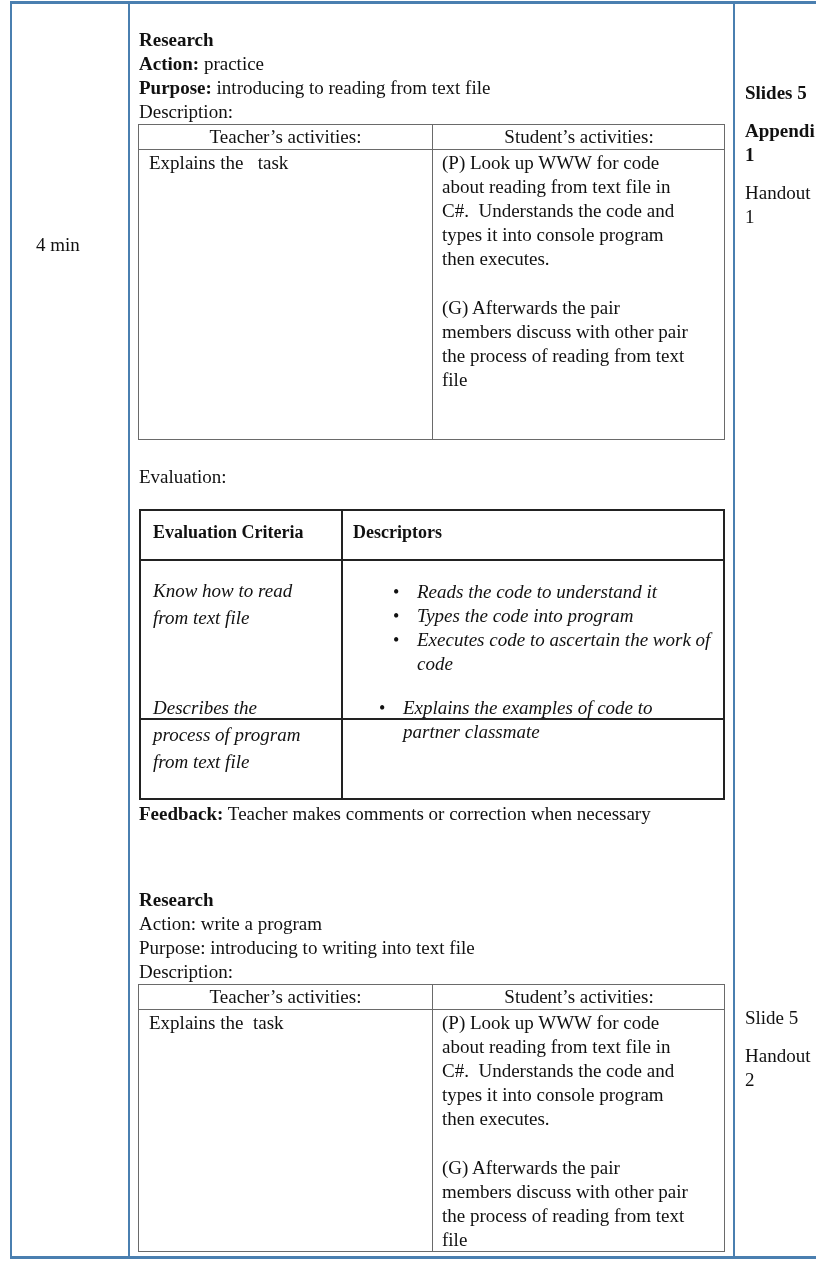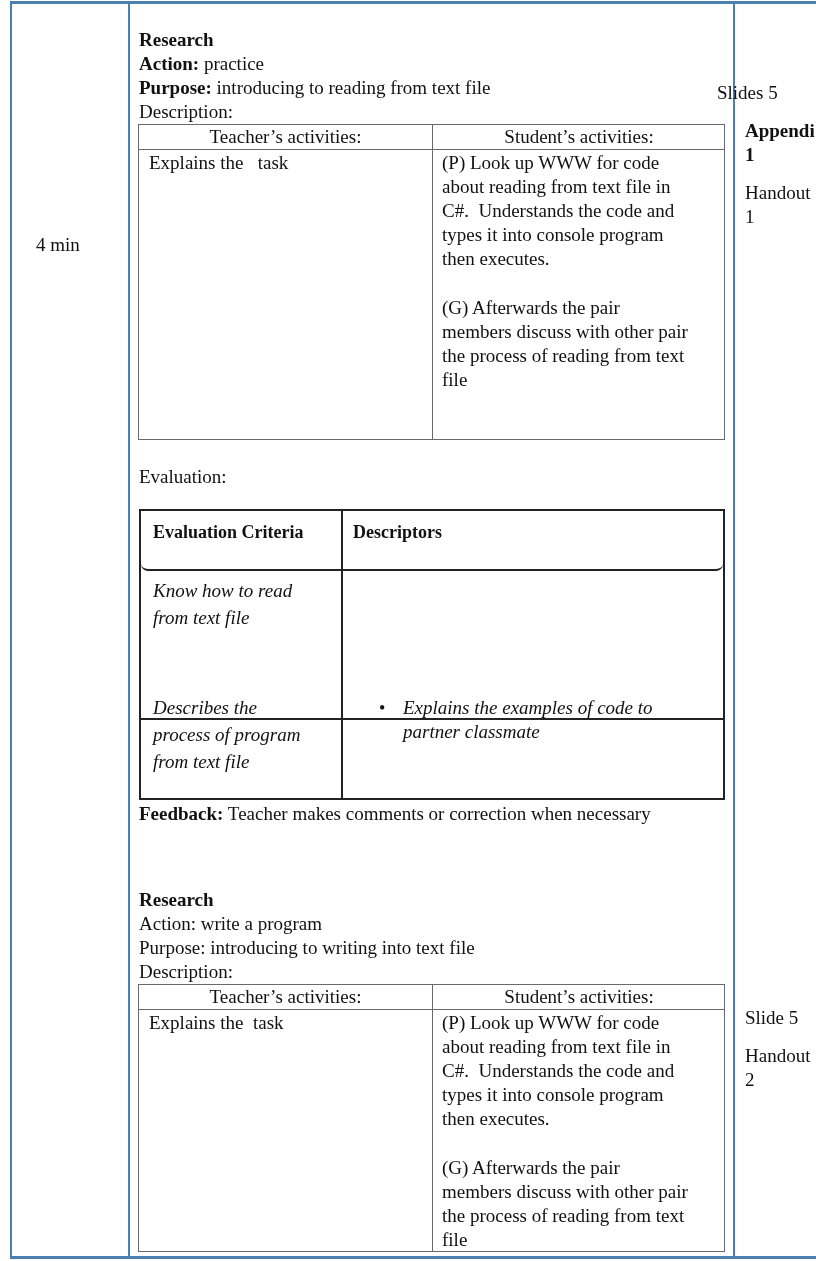--- a/index.html
+++ b/index.html
@@ -57,47 +57,54 @@
     <div>members discuss with other pair</div>
     <div>the process of reading from text</div>
     <div>file</div>
   </div>
 </div>
 
 <div class="abs" style="left:139px; top:465px;">Evaluation:</div>
 
 <div class="eval" style="left:139px; top:509px; width:586px; height:291px;">
   <div class="div"></div>
-  <div class="row" style="top:0; height:60px;border-radius:7px;">
+  <div class="row" style="top:0; height:50px;">
     <div class="cell" style="left:12px; top:9px; font-size:18px;"><b>Evaluation Criteria</b></div>
     <div class="cell" style="left:212px; top:9px; font-size:18px;"><b>Descriptors</b></div>
   </div>
   <div class="row" style="top:61px; height:148px;">
     <div class="cell" style="left:12px; top:5px; line-height:27px;">
       <div><i>Know how to read</i></div>
       <div><i>from text file</i></div>
+    </div>
+    <div class="cell" style="left:214px; top:8px; width:360px;">
+      <ul>
+        <li><i>Reads the code to understand it</i></li>
+        <li><i>Types the code into program</i></li>
+        <li><i>Executes code to ascertain the work of code</i></li>
+      </ul>
     </div>
   </div>
   <div class="row" style="top:177px; height:112px;">
     <div class="cell" style="left:12px; top:6px; line-height:27px;">
       <div><i>Describes the</i></div>
       <div><i>process of program</i></div>
       <div><i>from text file</i></div>
     </div>
     <div class="cell" style="left:200px; top:8px; width:360px;">
       <ul>
         <li><i>Explains the examples of code to partner classmate</i></li>
       </ul>
     </div>
   </div>
 </div>
 
 <div class="abs" style="left:139px; top:802px;"><b>Feedback:</b> <span>Teacher makes comments or correction when necessary</span></div>
 
-<div class="abs" style="left:717px; top:81px; white-space:nowrap;">Slides 5</div>
+<div class="abs" style="left:745px; top:81px; white-space:nowrap;font-weight:bold;">Slides 5</div>
 <div class="abs" style="left:745px; top:119px; white-space:nowrap;font-weight:bold;">
   <div>Appendi</div>
   <div>1</div>
 </div>
 <div class="abs" style="left:745px; top:181px; white-space:nowrap;">
   <div>Handout</div>
   <div>1</div>
 </div>
 
 <div class="abs" style="left:139px; top:888px;"><b>Research</b></div>

